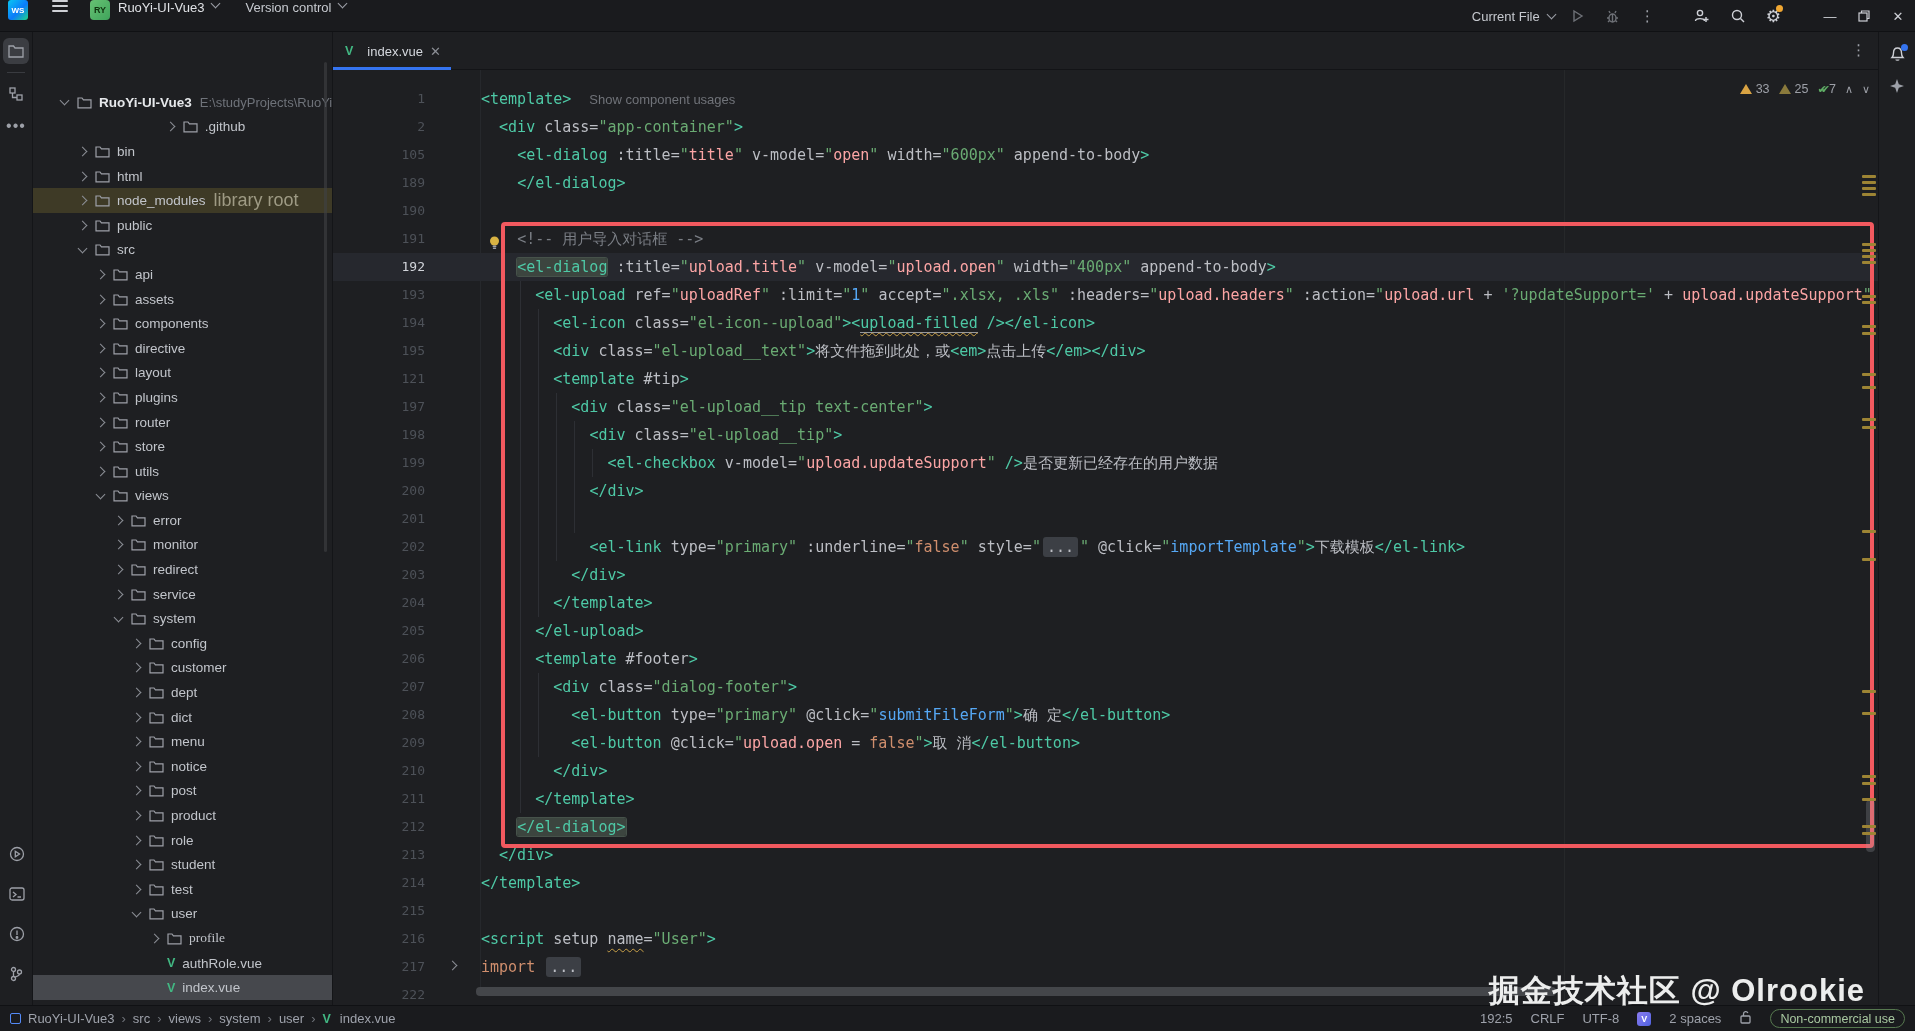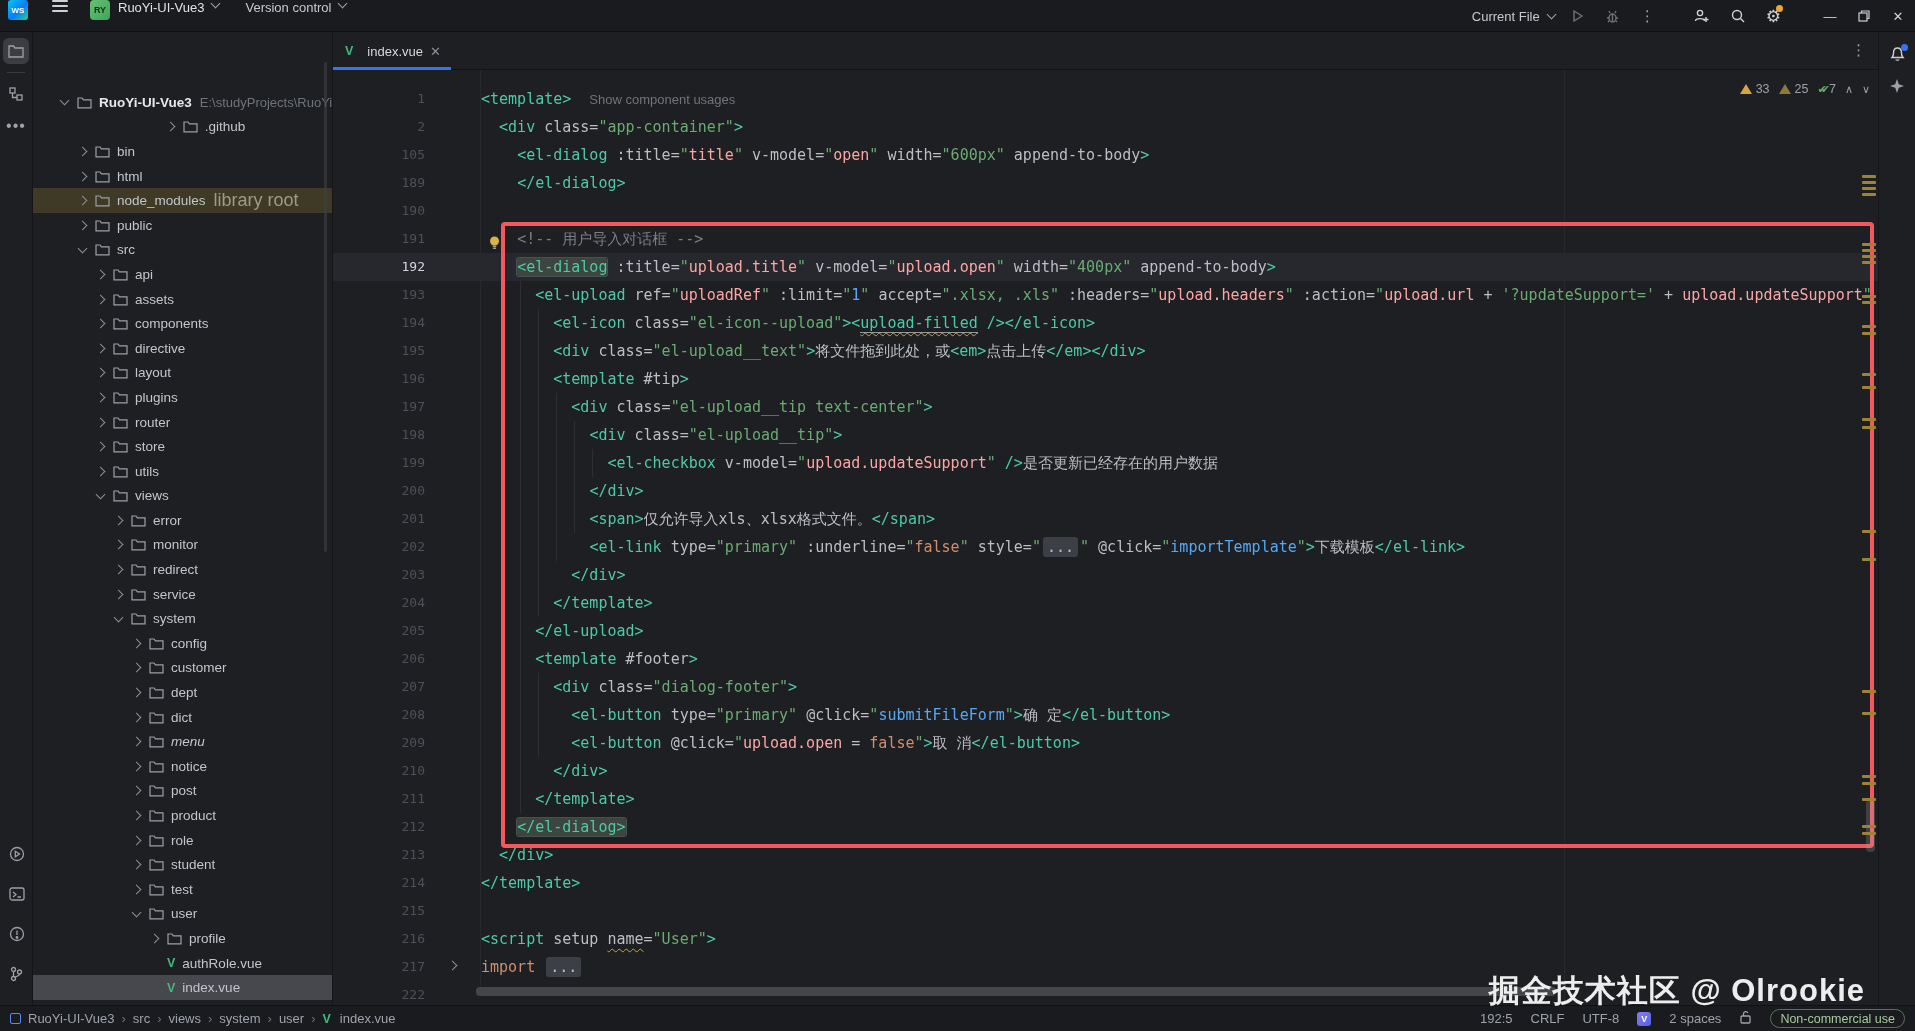--- a/index.html
+++ b/index.html
@@ -438,21 +438,21 @@
       </div>
       <div class="tree-row" style="padding-left: 100px;">
         <span class="tchev closed"></span>
         <span style="display: flex;">
           <svg width="15" height="13" viewBox="0 0 15 13" style="margin-right: 7px;">
             <path d="M1 2 h4 l1.4 1.8 H14 v8 H1 Z"></path>
           </svg>
         </span>
         <span>dict</span>
       </div>
-      <div class="tree-row" style="padding-left: 100px; font-style: italic;">
+      <div class="tree-row" style="padding-left: 100px;">
         <span class="tchev closed"></span>
         <span style="display: flex;">
           <svg width="15" height="13" viewBox="0 0 15 13" style="margin-right: 7px;">
             <path d="M1 2 h4 l1.4 1.8 H14 v8 H1 Z"></path>
           </svg>
         </span>
         <span>menu</span>
       </div>
       <div class="tree-row" style="padding-left: 100px;">
         <span class="tchev closed"></span>
@@ -510,21 +510,21 @@
       </div>
       <div class="tree-row" style="padding-left: 100px;">
         <span class="tchev open"></span>
         <span style="display: flex;">
           <svg width="15" height="13" viewBox="0 0 15 13" style="margin-right: 7px;">
             <path d="M1 2 h4 l1.4 1.8 H14 v8 H1 Z"></path>
           </svg>
         </span>
         <span>user</span>
       </div>
-      <div class="tree-row" style="padding-left: 118px;">
+      <div class="tree-row" style="padding-left: 118px; font-family: Liberation Serif, serif;">
         <span class="tchev closed"></span>
         <span style="display: flex;">
           <svg width="15" height="13" viewBox="0 0 15 13" style="margin-right: 7px;">
             <path d="M1 2 h4 l1.4 1.8 H14 v8 H1 Z"></path>
           </svg>
         </span>
         <span>profile</span>
       </div>
       <div class="tree-row" style="padding-left: 118px;">
         <span class="tchev none"></span>
@@ -573,26 +573,26 @@
       <div class="code-row" style="top: 193px;"><span class="ln">191</span><span class="bulb" style="top: 6px;"><svg width="13" height="15" viewBox="0 0 13 15">
             <circle cx="6.5" cy="6" r="4.5" fill="#d9b343"></circle>
             <rect x="4.5" y="10.5" width="4" height="1.6" rx=".8" fill="#9da0a8"></rect>
             <rect x="4.8" y="12.6" width="3.4" height="1.3" rx=".65" fill="#9da0a8"></rect>
           </svg></span><span class="ctext"><span class="">    </span><span class="tk-com">&lt;!-- 用户导入对话框 --&gt;</span></span></div>
       <div class="cur-band" style="top: 221px;"></div>
       <div class="code-row" style="top: 221px;"><span class="ln cur">192</span><span class="ctext"><span class="">    </span><span class="tk-tag tk-box">&lt;el-dialog</span><span class=""> </span><span class="tk-attr">:title=</span><span class="tk-str">"</span><span class="tk-expr">upload.title</span><span class="tk-str">"</span><span class=""> </span><span class="tk-attr">v-model=</span><span class="tk-str">"</span><span class="tk-expr">upload.open</span><span class="tk-str">"</span><span class=""> </span><span class="tk-attr">width=</span><span class="tk-str">"400px"</span><span class=""> </span><span class="tk-attr">append-to-body</span><span class="tk-tag">&gt;</span></span></div>
       <div class="code-row" style="top: 249px;"><span class="ln">193</span><span class="ctext"><span class="">      </span><span class="tk-tag">&lt;el-upload </span><span class="tk-attr">ref=</span><span class="tk-str">"</span><span class="tk-expr">uploadRef</span><span class="tk-str">"</span><span class=""> </span><span class="tk-attr">:limit=</span><span class="tk-str">"</span><span class="tk-num">1</span><span class="tk-str">"</span><span class=""> </span><span class="tk-attr">accept=</span><span class="tk-str">".xlsx, .xls"</span><span class=""> </span><span class="tk-attr">:headers=</span><span class="tk-str">"</span><span class="tk-expr">upload.headers</span><span class="tk-str">"</span><span class=""> </span><span class="tk-attr">:action=</span><span class="tk-str">"</span><span class="tk-expr">upload.url</span><span class=""> + </span><span class="tk-str">'?updateSupport='</span><span class=""> + </span><span class="tk-expr">upload.updateSupport</span><span class="tk-str">"</span></span></div>
       <div class="code-row" style="top: 277px;"><span class="ln">194</span><span class="ctext"><span class="">        </span><span class="tk-tag">&lt;el-icon </span><span class="tk-attr">class=</span><span class="tk-str">"el-icon--upload"</span><span class="tk-tag">&gt;</span><span class="tk-tag">&lt;</span><span class="tk-tag tk-wavy tk-ul">upload-filled</span><span class="tk-tag"> /&gt;</span><span class="tk-tag">&lt;/el-icon&gt;</span></span></div>
       <div class="code-row" style="top: 305px;"><span class="ln">195</span><span class="ctext"><span class="">        </span><span class="tk-tag">&lt;div </span><span class="tk-attr">class=</span><span class="tk-str">"el-upload__text"</span><span class="tk-tag">&gt;</span><span class="">将文件拖到此处，或</span><span class="tk-tag">&lt;em&gt;</span><span class="">点击上传</span><span class="tk-tag">&lt;/em&gt;</span><span class="tk-tag">&lt;/div&gt;</span></span></div>
-      <div class="code-row" style="top: 333px;"><span class="ln">196</span><span class="ctext"><span class="">        </span><span class="tk-tag">&lt;template </span><span class="tk-attr">#tip</span><span class="tk-tag">&gt;</span></span></div>
+      <div class="code-row" style="top: 333px;"><span class="ln">121</span><span class="ctext"><span class="">        </span><span class="tk-tag">&lt;template </span><span class="tk-attr">#tip</span><span class="tk-tag">&gt;</span></span></div>
       <div class="code-row" style="top: 361px;"><span class="ln">197</span><span class="ctext"><span class="">          </span><span class="tk-tag">&lt;div </span><span class="tk-attr">class=</span><span class="tk-str">"el-upload__tip text-center"</span><span class="tk-tag">&gt;</span></span></div>
       <div class="code-row" style="top: 389px;"><span class="ln">198</span><span class="ctext"><span class="">            </span><span class="tk-tag">&lt;div </span><span class="tk-attr">class=</span><span class="tk-str">"el-upload__tip"</span><span class="tk-tag">&gt;</span></span></div>
       <div class="code-row" style="top: 417px;"><span class="ln">199</span><span class="ctext"><span class="">              </span><span class="tk-tag">&lt;el-checkbox </span><span class="tk-attr">v-model=</span><span class="tk-str">"</span><span class="tk-expr">upload.updateSupport</span><span class="tk-str">"</span><span class=""> </span><span class="tk-tag">/&gt;</span><span class="">是否更新已经存在的用户数据</span></span></div>
       <div class="code-row" style="top: 445px;"><span class="ln">200</span><span class="ctext"><span class="">            </span><span class="tk-tag">&lt;/div&gt;</span></span></div>
-      <div class="code-row" style="top: 473px;"><span class="ln">201</span><span class="ctext"><span class="">            </span><span class="tk-tag">&lt;span&gt;</span><span class="">仅允许导入xls、xlsx格式文件。</span><span class="tk-tag">&lt;/span&gt;</span></span></div>
+      <div class="code-row" style="top: 473px;"><span class="ln">201</span></div>
       <div class="code-row" style="top: 501px;"><span class="ln">202</span><span class="ctext"><span class="">            </span><span class="tk-tag">&lt;el-link </span><span class="tk-attr">type=</span><span class="tk-str">"primary"</span><span class=""> </span><span class="tk-attr">:underline=</span><span class="tk-str">"</span><span class="tk-kw">false</span><span class="tk-str">"</span><span class=""> </span><span class="tk-attr">style=</span><span class="tk-str">"</span><span class="tk-fold">...</span><span class="tk-str">"</span><span class=""> </span><span class="tk-attr">@click=</span><span class="tk-str">"</span><span class="tk-fn">importTemplate</span><span class="tk-str">"</span><span class="tk-tag">&gt;</span><span class="">下载模板</span><span class="tk-tag">&lt;/el-link&gt;</span></span></div>
       <div class="code-row" style="top: 529px;"><span class="ln">203</span><span class="ctext"><span class="">          </span><span class="tk-tag">&lt;/div&gt;</span></span></div>
       <div class="code-row" style="top: 557px;"><span class="ln">204</span><span class="ctext"><span class="">        </span><span class="tk-tag">&lt;/template&gt;</span></span></div>
       <div class="code-row" style="top: 585px;"><span class="ln">205</span><span class="ctext"><span class="">      </span><span class="tk-tag">&lt;/el-upload&gt;</span></span></div>
       <div class="code-row" style="top: 613px;"><span class="ln">206</span><span class="ctext"><span class="">      </span><span class="tk-tag">&lt;template </span><span class="tk-attr">#footer</span><span class="tk-tag">&gt;</span></span></div>
       <div class="code-row" style="top: 641px;"><span class="ln">207</span><span class="ctext"><span class="">        </span><span class="tk-tag">&lt;div </span><span class="tk-attr">class=</span><span class="tk-str">"dialog-footer"</span><span class="tk-tag">&gt;</span></span></div>
       <div class="code-row" style="top: 669px;"><span class="ln">208</span><span class="ctext"><span class="">          </span><span class="tk-tag">&lt;el-button </span><span class="tk-attr">type=</span><span class="tk-str">"primary"</span><span class=""> </span><span class="tk-attr">@click=</span><span class="tk-str">"</span><span class="tk-fn">submitFileForm</span><span class="tk-str">"</span><span class="tk-tag">&gt;</span><span class="">确 定</span><span class="tk-tag">&lt;/el-button&gt;</span></span></div>
       <div class="code-row" style="top: 697px;"><span class="ln">209</span><span class="ctext"><span class="">          </span><span class="tk-tag">&lt;el-button </span><span class="tk-attr">@click=</span><span class="tk-str">"</span><span class="tk-expr">upload.open</span><span class=""> = </span><span class="tk-kw">false</span><span class="tk-str">"</span><span class="tk-tag">&gt;</span><span class="">取 消</span><span class="tk-tag">&lt;/el-button&gt;</span></span></div>
       <div class="code-row" style="top: 725px;"><span class="ln">210</span><span class="ctext"><span class="">        </span><span class="tk-tag">&lt;/div&gt;</span></span></div>
       <div class="code-row" style="top: 753px;"><span class="ln">211</span><span class="ctext"><span class="">      </span><span class="tk-tag">&lt;/template&gt;</span></span></div>

